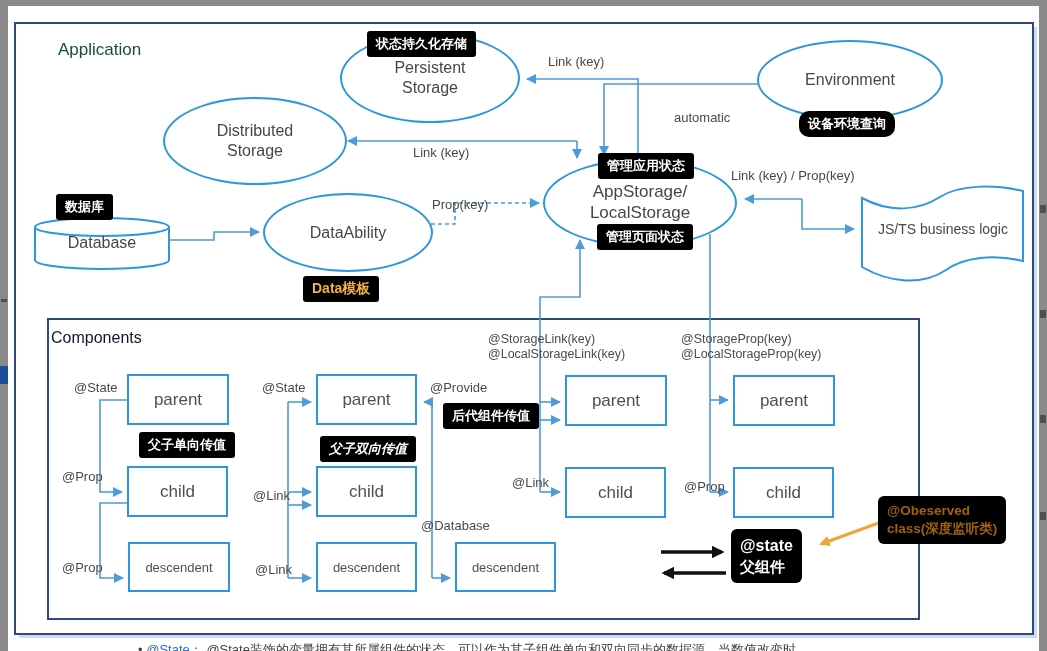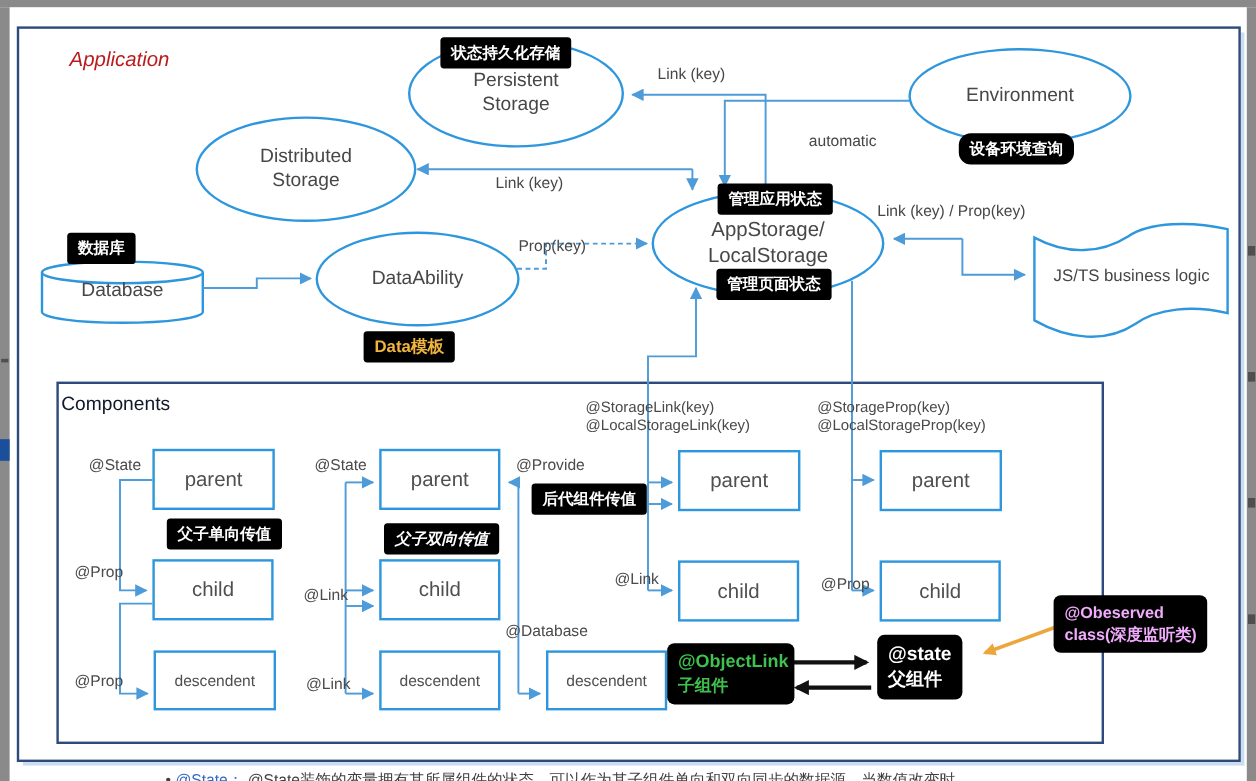--- a/index.html
+++ b/index.html
@@ -8,21 +8,21 @@
   .abs{position:absolute;}
   
   .topbar{left:0;top:0;width:1047px;height:6px;background:#8a8a8a;}
   .lstrip{left:0;top:6px;width:8px;height:645px;background:#8a8a8a;}
   .rstrip{left:1039px;top:6px;width:8px;height:645px;background:#8a8a8a;}
   .lblue{left:0;top:366px;width:8px;height:18px;background:#1b4e9b;}
   .tick{background:#4f4f4f;}
   
   .frame{left:14px;top:22px;width:1020px;height:613px;border:2px solid #2e4a7a;
          box-sizing:border-box;background:transparent;box-shadow:4px 4px 0 -1px #cdddf1;}
-  .apptitle{left:58px;top:40px;font-size:17px;color:#b91c1c;font-style:italic;}
+  .apptitle{left:58px;top:40px;font-size:17px;color:#14532d;}
   
   .ell{border:2px solid #2d96dd;border-radius:50%;background:#fff;display:flex;
        flex-direction:column;align-items:center;justify-content:center;
        color:#474747;font-size:16px;line-height:1.22;text-align:center;box-sizing:border-box;z-index:1;}
   
   .cbox{border:2px solid #2d96dd;background:#fff;display:flex;align-items:center;justify-content:center;
         color:#4f4f4f;font-size:17px;box-sizing:border-box;z-index:1;}
   .cbox.small{font-size:13px;}
   .comprect{left:47px;top:318px;width:873px;height:302px;border:2px solid #2e4a7a;box-sizing:border-box;}
   .comptitle{left:51px;top:329px;font-size:16px;color:#0f172a;}
@@ -39,21 +39,21 @@
   .shapetext{z-index:3;color:#474747;text-align:center;}
   
   .tag{background:#000;color:#fff;font-weight:bold;font-size:13px;padding:4px 9px;
        border-radius:3px;z-index:3;white-space:nowrap;}
   .tag.gold{color:#f1b53f;font-size:14px;}
   .bigtag{background:#000;border-radius:6px;z-index:3;padding:6px 9px;line-height:1.35;}
   .bigtag .l1{font-weight:bold;font-size:15px;display:block;}
   .bigtag .l2{font-weight:bold;font-size:14px;display:block;}
   .green{color:#3ec14e;}
   .white{color:#fff;}
-  .goldtxt{color:#f0abfc;font-size:13.5px;}
+  .goldtxt{color:#a16207;font-size:13.5px;}
   .bigtag .gl{font-weight:bold;display:block;}
   
   .note{left:138px;top:641px;width:880px;font-size:13px;color:#3f3f3f;white-space:nowrap;z-index:3;}
   .note .term{color:#2d6cc4;}
 </style>
 </head>
 <body>
 
 <div class="screen">
 
@@ -222,24 +222,20 @@
   <div class="abs tag" style="left:367px;top:31px;">状态持久化存储</div>
   <div class="abs tag" style="left:799px;top:111px;border-radius:10px;">设备环境查询</div>
   <div class="abs tag" style="left:598px;top:153px;">管理应用状态</div>
   <div class="abs tag" style="left:597px;top:224px;">管理页面状态</div>
   <div class="abs tag" style="left:56px;top:194px;">数据库</div>
   <div class="abs tag gold" style="left:303px;top:276px;">Data模板</div>
   <div class="abs tag" style="left:139px;top:432px;">父子单向传值</div>
   <div class="abs tag" style="left:320px;top:436px;font-style:italic;">父子双向传值</div>
   <div class="abs tag" style="left:443px;top:403px;">后代组件传值</div>
 
-  <div class="abs bigtag" style="left:556px;top:536px;width:88px;">
-    <span class="l1 green">@ObjectLink</span>
-    <span class="l2 green">子组件</span>
-  </div>
   <div class="abs bigtag" style="left:731px;top:529px;">
     <span class="gl white" style="font-size:16px;">@state</span>
     <span class="gl white" style="font-size:15px;">父组件</span>
   </div>
   <div class="abs bigtag" style="left:878px;top:496px;">
     <span class="gl goldtxt">@Obeserved</span>
     <span class="gl goldtxt">class(深度监听类)</span>
   </div>
 
   <div class="abs note">

